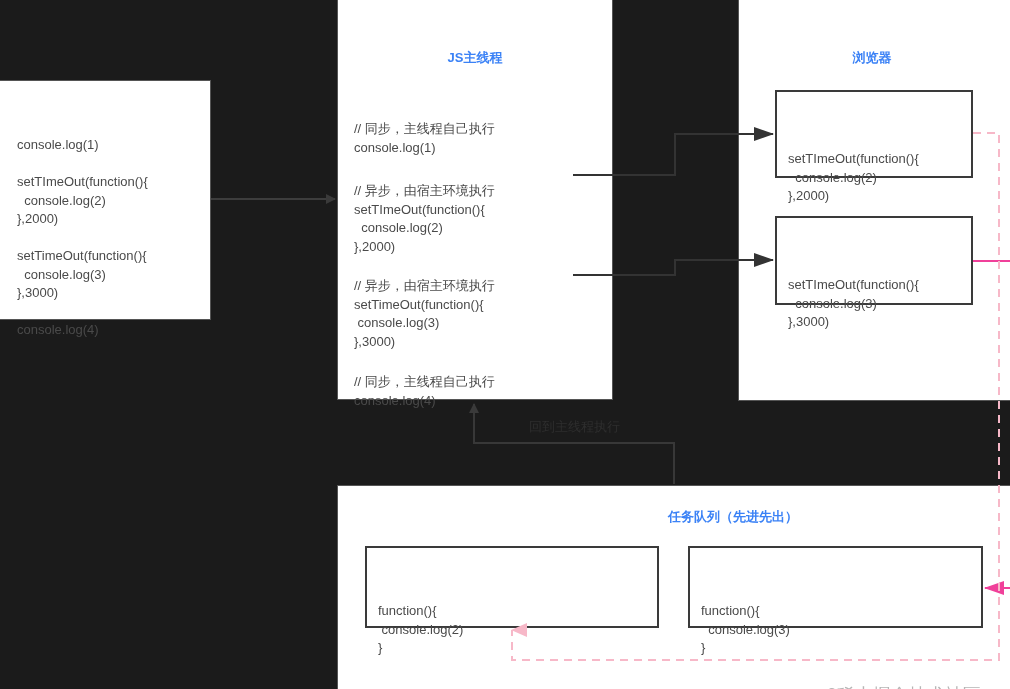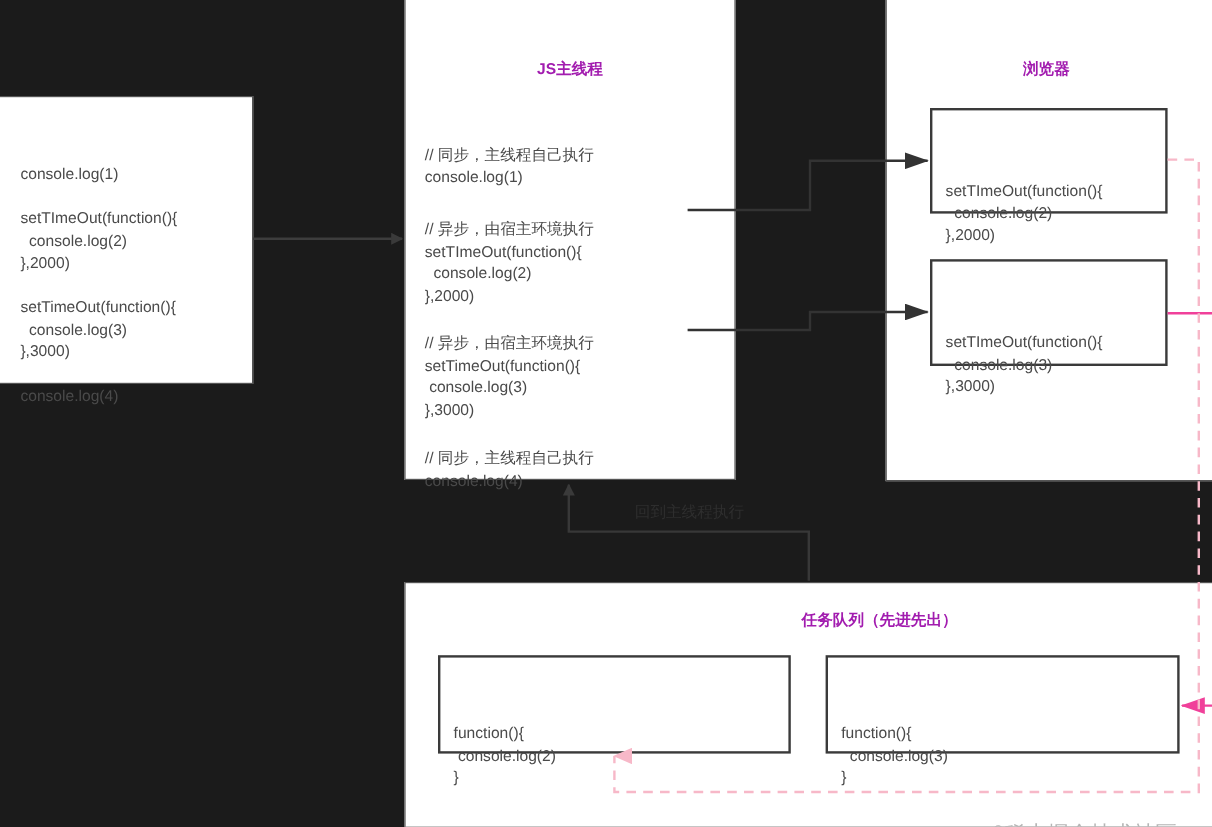--- a/index.html
+++ b/index.html
@@ -13,21 +13,21 @@
       position: absolute; background: #fff;
       border: 1px solid #555;
       box-sizing: border-box;
     }
     .code {
       position: absolute; font-size: 13px; line-height: 18.5px;
       color: #4a4a4a; white-space: pre; margin-top: 40px;
     }
     .title {
       position: absolute; font-size: 13px; font-weight: bold;
-      color: #a21caf; text-align: center;
+      color: #3b82f6; text-align: center;
     }
     .box {
       position: absolute; background: #fff;
       border: 2px solid #3a3a3a; box-sizing: border-box;
     }
     .note {
       position: absolute; font-size: 13px; color: #2e2e2e; white-space: nowrap;
     }
     .watermark {
       position: absolute; font-size: 18px; color: #b5b5b5; white-space: nowrap;

